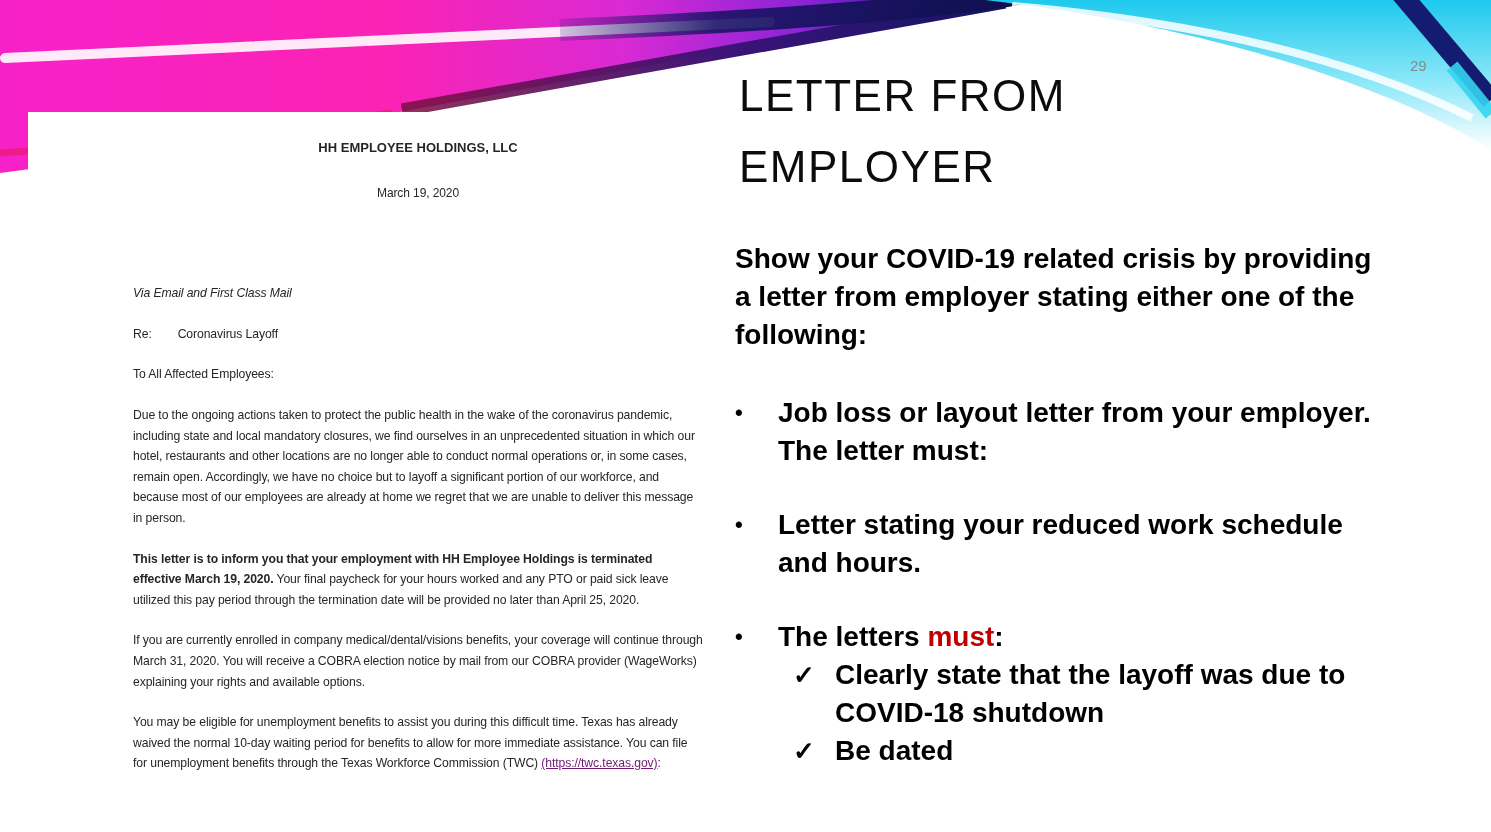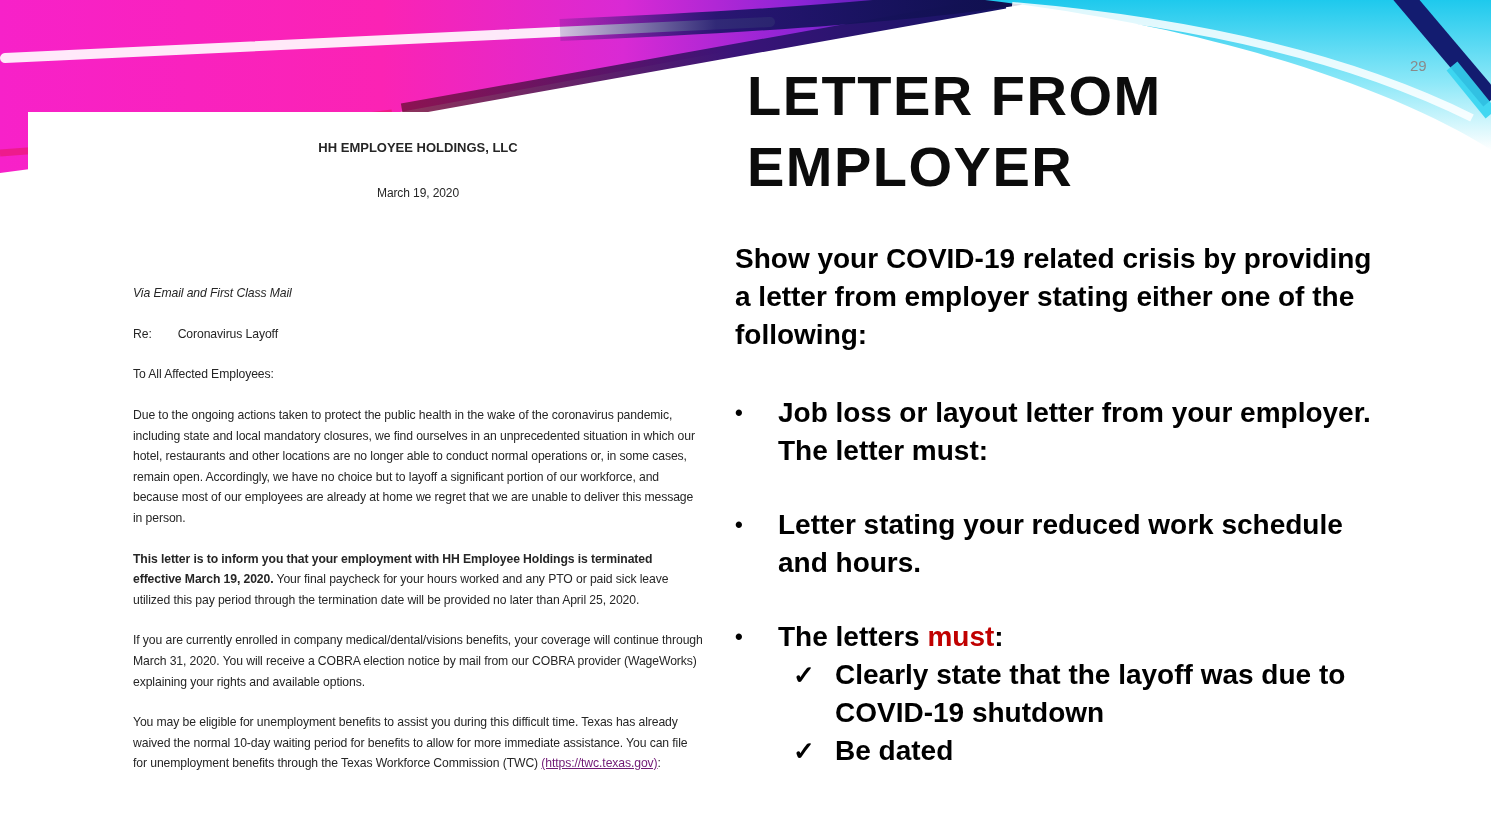--- a/index.html
+++ b/index.html
@@ -28,22 +28,22 @@
   .letter-bold{font-weight:bold;}
   .letter-link{color:#701a75;text-decoration:underline;cursor:pointer;}
 
   
   .page-num{
     position:absolute;left:1410px;top:57px;z-index:1;
     font-size:15px;color:#8a8a8a;
   }
   .right-col{position:absolute;left:735px;top:60px;width:690px;z-index:1;}
   .slide-title{
-    font-size:56px;line-height:71px;letter-spacing:1.5px;font-weight:700;
-    color:#0c0c0c;width:460px;margin:0 0 38px 12px;
+    font-size:44px;line-height:71px;letter-spacing:1.5px;font-weight:400;
+    color:#0c0c0c;width:460px;margin:0 0 38px 4px;
   }
   .intro{
     font-weight:bold;font-size:28px;line-height:38px;width:640px;
     margin:0 0 40px 0;
   }
   .bullet{display:flex;font-weight:bold;font-size:28px;line-height:38px;margin:0 0 36px 0;}
   .bullet.last{margin-bottom:0;}
   .bullet-marker{flex:none;width:43px;font-size:22px;}
   .bullet-text{width:620px;}
   .red{color:#c00000;}
@@ -122,20 +122,20 @@
     <span class="bullet-text">Letter stating your reduced work schedule and hours.</span>
   </div>
 
   <div class="bullet last">
     <span class="bullet-marker">•</span>
     <span class="bullet-text"><span>The letters </span><span class="red">must</span><span>:</span></span>
   </div>
 
   <div class="check">
     <span class="check-marker">✓</span>
-    <span class="check-text">Clearly state that the layoff was due to COVID-19 shutdown</span>
+    <span class="check-text">Clearly state that the layoff was due to COVID-18 shutdown</span>
   </div>
 
   <div class="check">
     <span class="check-marker">✓</span>
     <span class="check-text">Be dated</span>
   </div>
 </div>
 
 </body></html>

